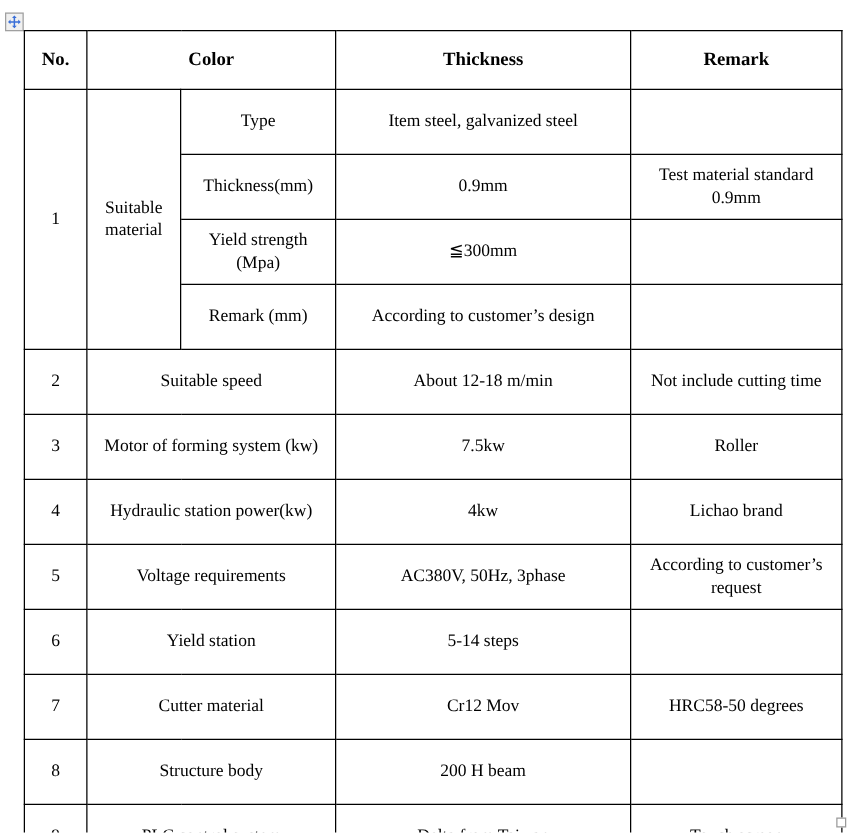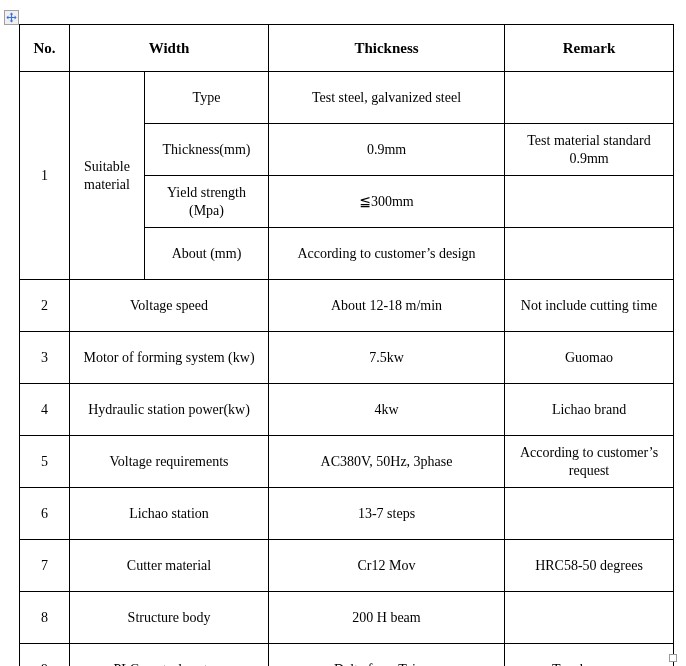--- a/index.html
+++ b/index.html
@@ -104,79 +104,79 @@
       <col class="col-no">
       <col class="col-item-a">
       <col class="col-item-b">
       <col class="col-param">
       <col class="col-remark">
     </colgroup>
 
     <thead>
       <tr>
         <th>No.</th>
-        <th colspan="2">Width</th>
+        <th colspan="2">Color</th>
         <th>Thickness</th>
         <th>Remark</th>
       </tr>
     </thead>
 
     <tbody>
 
       <tr class="sub-row">
         <td class="no-cell" rowspan="4">1</td>
         <td class="item-cell" rowspan="4">Suitable material</td>
         <td>Type</td>
-        <td>Test steel, galvanized steel</td>
+        <td>Item steel, galvanized steel</td>
         <td></td>
       </tr>
       <tr class="sub-row">
         <td>Thickness(mm)</td>
         <td>0.9mm</td>
         <td>Test material standard 0.9mm</td>
       </tr>
       <tr class="sub-row">
         <td>Yield strength (Mpa)</td>
         <td>≦300mm</td>
         <td></td>
       </tr>
       <tr class="sub-row">
-        <td>About (mm)</td>
+        <td>Remark (mm)</td>
         <td>According to customer’s design</td>
         <td></td>
       </tr>
 
       <tr class="data-row">
         <td class="no-cell">2</td>
-        <td class="item-cell" colspan="2">Voltage speed</td>
+        <td class="item-cell" colspan="2">Suitable speed</td>
         <td>About 12-18 m/min</td>
         <td>Not include cutting time</td>
       </tr>
       <tr class="data-row">
         <td class="no-cell">3</td>
         <td class="item-cell" colspan="2">Motor of forming system (kw)</td>
         <td>7.5kw</td>
-        <td>Guomao</td>
+        <td>Roller</td>
       </tr>
       <tr class="data-row">
         <td class="no-cell">4</td>
         <td class="item-cell" colspan="2">Hydraulic station power(kw)</td>
         <td>4kw</td>
         <td>Lichao brand</td>
       </tr>
       <tr class="data-row">
         <td class="no-cell">5</td>
         <td class="item-cell" colspan="2">Voltage requirements</td>
         <td>AC380V, 50Hz, 3phase</td>
         <td>According to customer’s request</td>
       </tr>
       <tr class="data-row">
         <td class="no-cell">6</td>
-        <td class="item-cell" colspan="2">Lichao station</td>
-        <td>13-7 steps</td>
+        <td class="item-cell" colspan="2">Yield station</td>
+        <td>5-14 steps</td>
         <td></td>
       </tr>
       <tr class="data-row">
         <td class="no-cell">7</td>
         <td class="item-cell" colspan="2">Cutter material</td>
         <td>Cr12 Mov</td>
         <td>HRC58-50 degrees</td>
       </tr>
       <tr class="data-row">
         <td class="no-cell">8</td>

